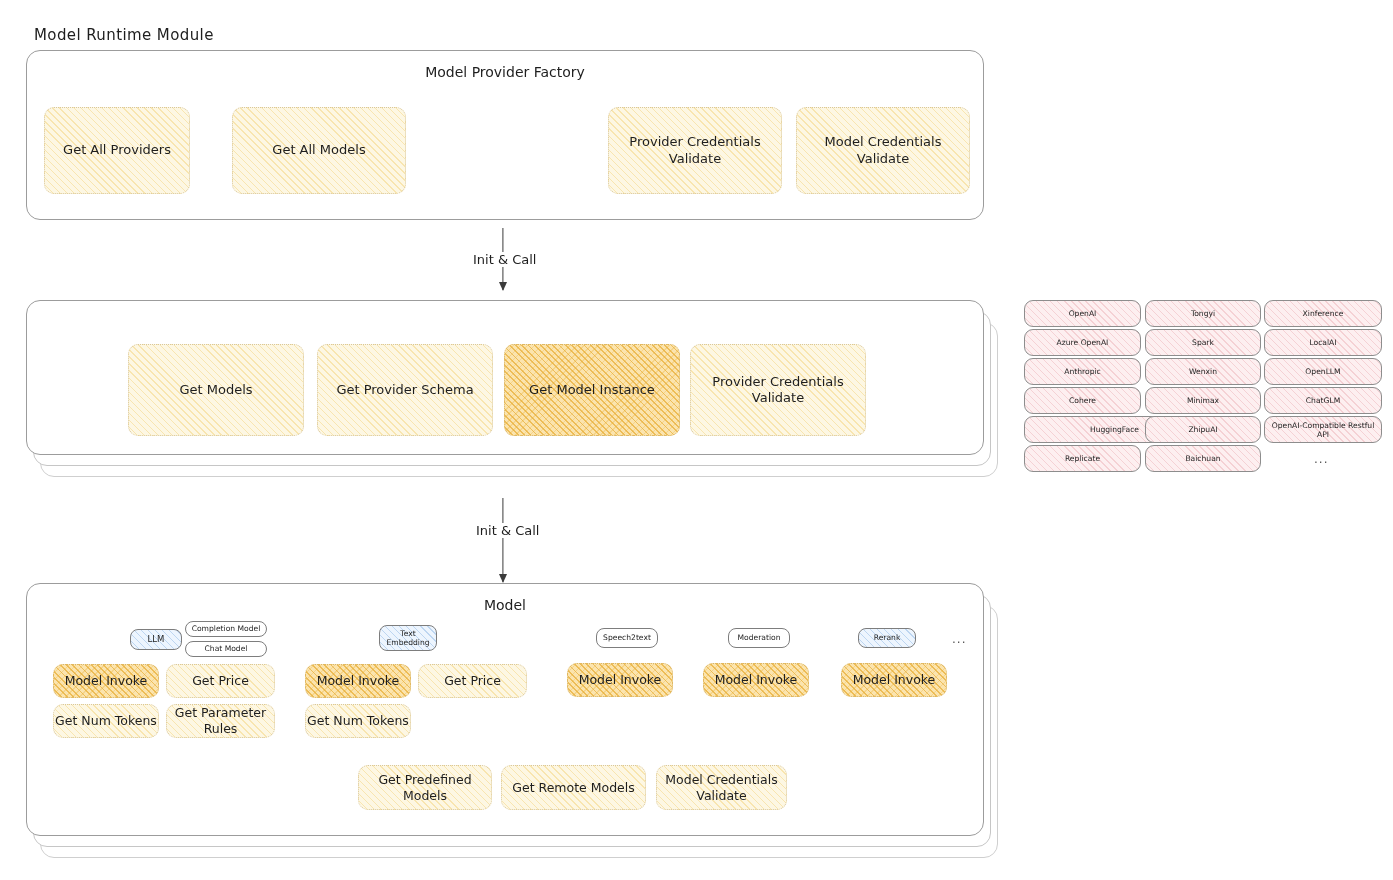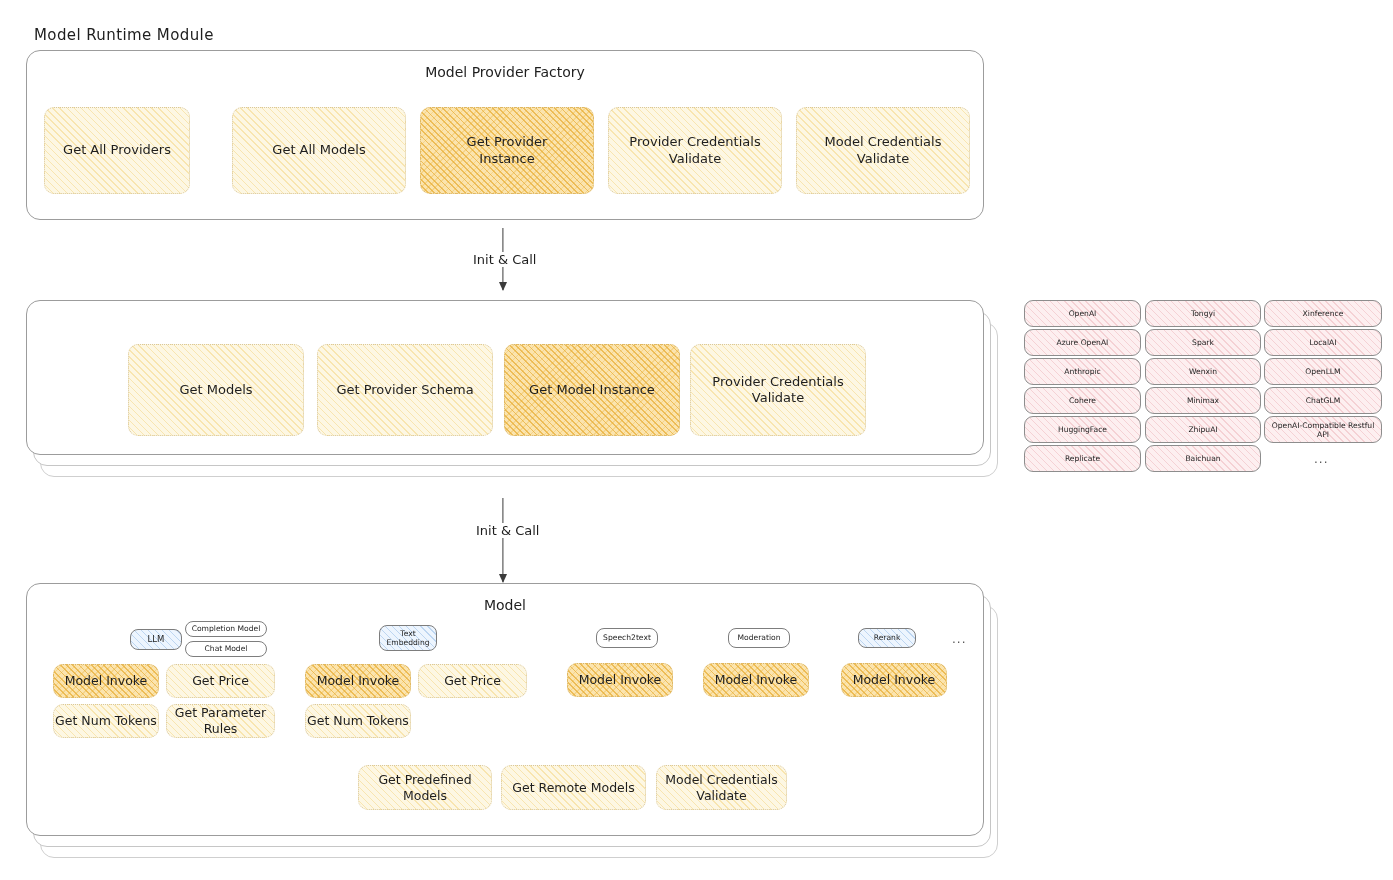--- a/index.html
+++ b/index.html
@@ -118,22 +118,20 @@
 <div class="canvas">
 
   <div id="page-title">Model Runtime Module</div>
 
   <div class="stack" style="left:26px;top:50px;width:958px;height:170px;">
     <div class="sheet s1"></div>
     <div class="inner">
       <div class="card-title">Model Provider Factory</div>
       <div class="hd fill-yellow label t-lg" style="left:18px;top:57px;width:146px;height:87px;">Get All Providers</div>
       <div class="hd fill-yellow label t-lg" style="left:206px;top:57px;width:174px;height:87px;">Get All Models</div>
-      <div class="hd fill-amber label t-lg" style="left:394px;top:57px;width:174px;height:87px;">Get Provider
-Instance</div>
       <div class="hd fill-yellow label t-lg" style="left:582px;top:57px;width:174px;height:87px;">Provider Credentials
 Validate</div>
       <div class="hd fill-yellow label t-lg" style="left:770px;top:57px;width:174px;height:87px;">Model Credentials
 Validate</div>
     </div>
   </div>
 
   <div class="arrow" style="left:497px;top:228px;width:12px;height:62px;">
     <div class="shaft"></div>
     <div class="head"></div>
@@ -152,21 +150,21 @@
 Validate</div>
     </div>
   </div>
 
   <div style="position:absolute;left:1024px;top:300px;width:356px;height:175px;">
 
     <div class="prov-cell fill-pink" style="left:0px;top:0px;width:115px;">OpenAI</div>
     <div class="prov-cell fill-pink" style="left:0px;top:29px;width:115px;">Azure OpenAI</div>
     <div class="prov-cell fill-pink" style="left:0px;top:58px;width:115px;">Anthropic</div>
     <div class="prov-cell fill-pink" style="left:0px;top:87px;width:115px;">Cohere</div>
-    <div class="prov-cell fill-pink" style="left:0px;top:116px;width:115px;">HuggingFace</div>
+    <div class="prov-cell fill-pink" style="left:0px;top:116px;width:115px;padding-left:32px;">HuggingFace</div>
     <div class="prov-cell fill-pink" style="left:0px;top:145px;width:115px;">Replicate</div>
 
     <div class="prov-cell fill-pink" style="left:121px;top:0px;width:114px;">Tongyi</div>
     <div class="prov-cell fill-pink" style="left:121px;top:29px;width:114px;">Spark</div>
     <div class="prov-cell fill-pink" style="left:121px;top:58px;width:114px;">Wenxin</div>
     <div class="prov-cell fill-pink" style="left:121px;top:87px;width:114px;">Minimax</div>
     <div class="prov-cell fill-pink" style="left:121px;top:116px;width:114px;">ZhipuAI</div>
     <div class="prov-cell fill-pink" style="left:121px;top:145px;width:114px;">Baichuan</div>
 
     <div class="prov-cell fill-pink" style="left:240px;top:0px;width:116px;">Xinference</div>

